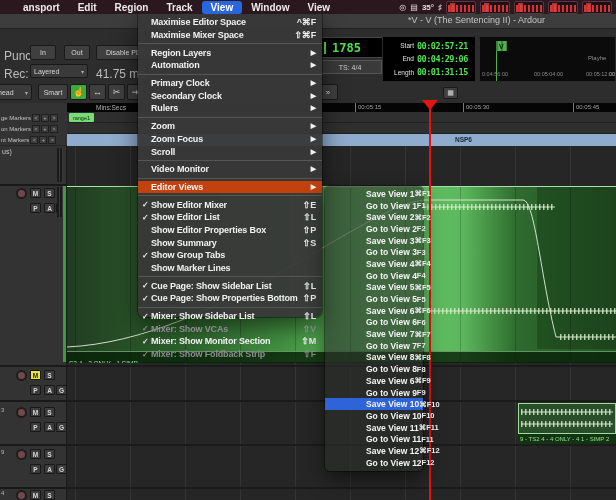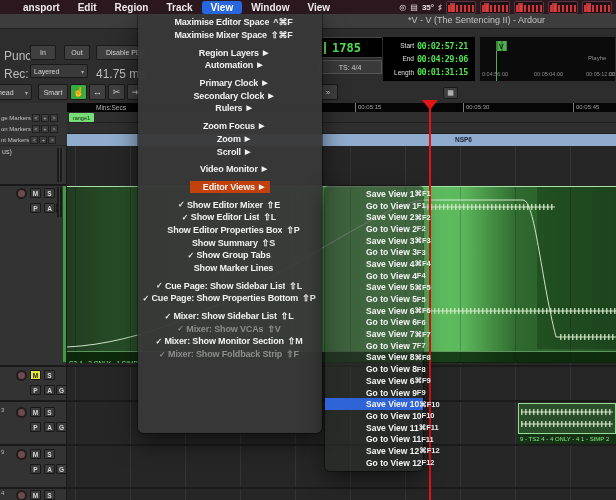--- a/index.html
+++ b/index.html
@@ -92,23 +92,23 @@
      border:1px solid #9adf9a;box-sizing:border-box;}
   #small-name{left:518px;top:434px;width:98px;height:10px;background:#15321 5;background:#153215;z-index:2;overflow:hidden;display:flex;align-items:center;}
   #small-name span{font-size:6px;color:#86e886;white-space:nowrap;margin-left:2px;}
   .wave{stroke:#cfe8c0;stroke-width:6;stroke-dasharray:1.5 2.5;fill:none;opacity:.85;}
   .waveline{stroke:#dff2d8;stroke-width:1;fill:none;opacity:.9;}
   
   #playhead{left:429px;top:100px;width:2px;height:400px;background:#e41414;z-index:15;}
   #ph-tri{left:422px;top:100px;width:0;height:0;border-left:8px solid transparent;border-right:8px solid transparent;
           border-top:10px solid #e01616;z-index:15;}
   
-  #mainmenu{left:138px;top:14px;width:184px;height:419px;background:rgba(56,56,56,.96);z-index:40;
+  #mainmenu{left:138px;top:14px;width:184px;height:303px;background:rgba(56,56,56,.96);z-index:40;
      border-radius:0 0 6px 6px;box-shadow:0 10px 24px rgba(0,0,0,.55),0 0 0 1px rgba(0,0,0,.35);
-     display:flex;flex-direction:column;padding:2px 0;box-sizing:border-box;align-items:center;}
+     display:flex;flex-direction:column;padding:2px 0;box-sizing:border-box;}
   .mi{flex:0 0 12.7px;display:flex;align-items:center;padding:0 6px 0 4px;font-size:9px;font-weight:600;
       letter-spacing:-0.15px;color:#f2f2f2;box-sizing:border-box;}
   .mi .chk{width:9px;font-size:8px;flex:none;}
   .mi .milbl{flex:1;white-space:nowrap;overflow:hidden;}
   .mi .msc{font-size:9px;color:#ededed;margin-left:4px;flex:none;}
   .mi .arr{font-size:7px;margin-left:4px;flex:none;}
   .mi.sel{background:#c2410c;}
   .mi.dis{color:#8d8d8d;} .mi.dis .msc{color:#8d8d8d;}
   .msep{flex:0 0 5px;position:relative;}
   .msep::after{content:"";position:absolute;left:0;right:0;top:2px;height:1px;background:#565656;}
@@ -357,26 +357,26 @@
       <span class="arr">▶</span>
     </div>
     <div class="mi">
       <span class="chk"></span>
       <span class="milbl">Rulers</span>
       <span class="arr">▶</span>
     </div>
     <div class="msep"></div>
     <div class="mi">
       <span class="chk"></span>
+      <span class="milbl">Zoom</span>
+      <span class="arr">▶</span>
+    </div>
+    <div class="mi">
+      <span class="chk"></span>
       <span class="milbl">Zoom Focus</span>
-      <span class="arr">▶</span>
-    </div>
-    <div class="mi">
-      <span class="chk"></span>
-      <span class="milbl">Zoom</span>
       <span class="arr">▶</span>
     </div>
     <div class="mi">
       <span class="chk"></span>
       <span class="milbl">Scroll</span>
       <span class="arr">▶</span>
     </div>
     <div class="msep"></div>
     <div class="mi">
       <span class="chk"></span>

